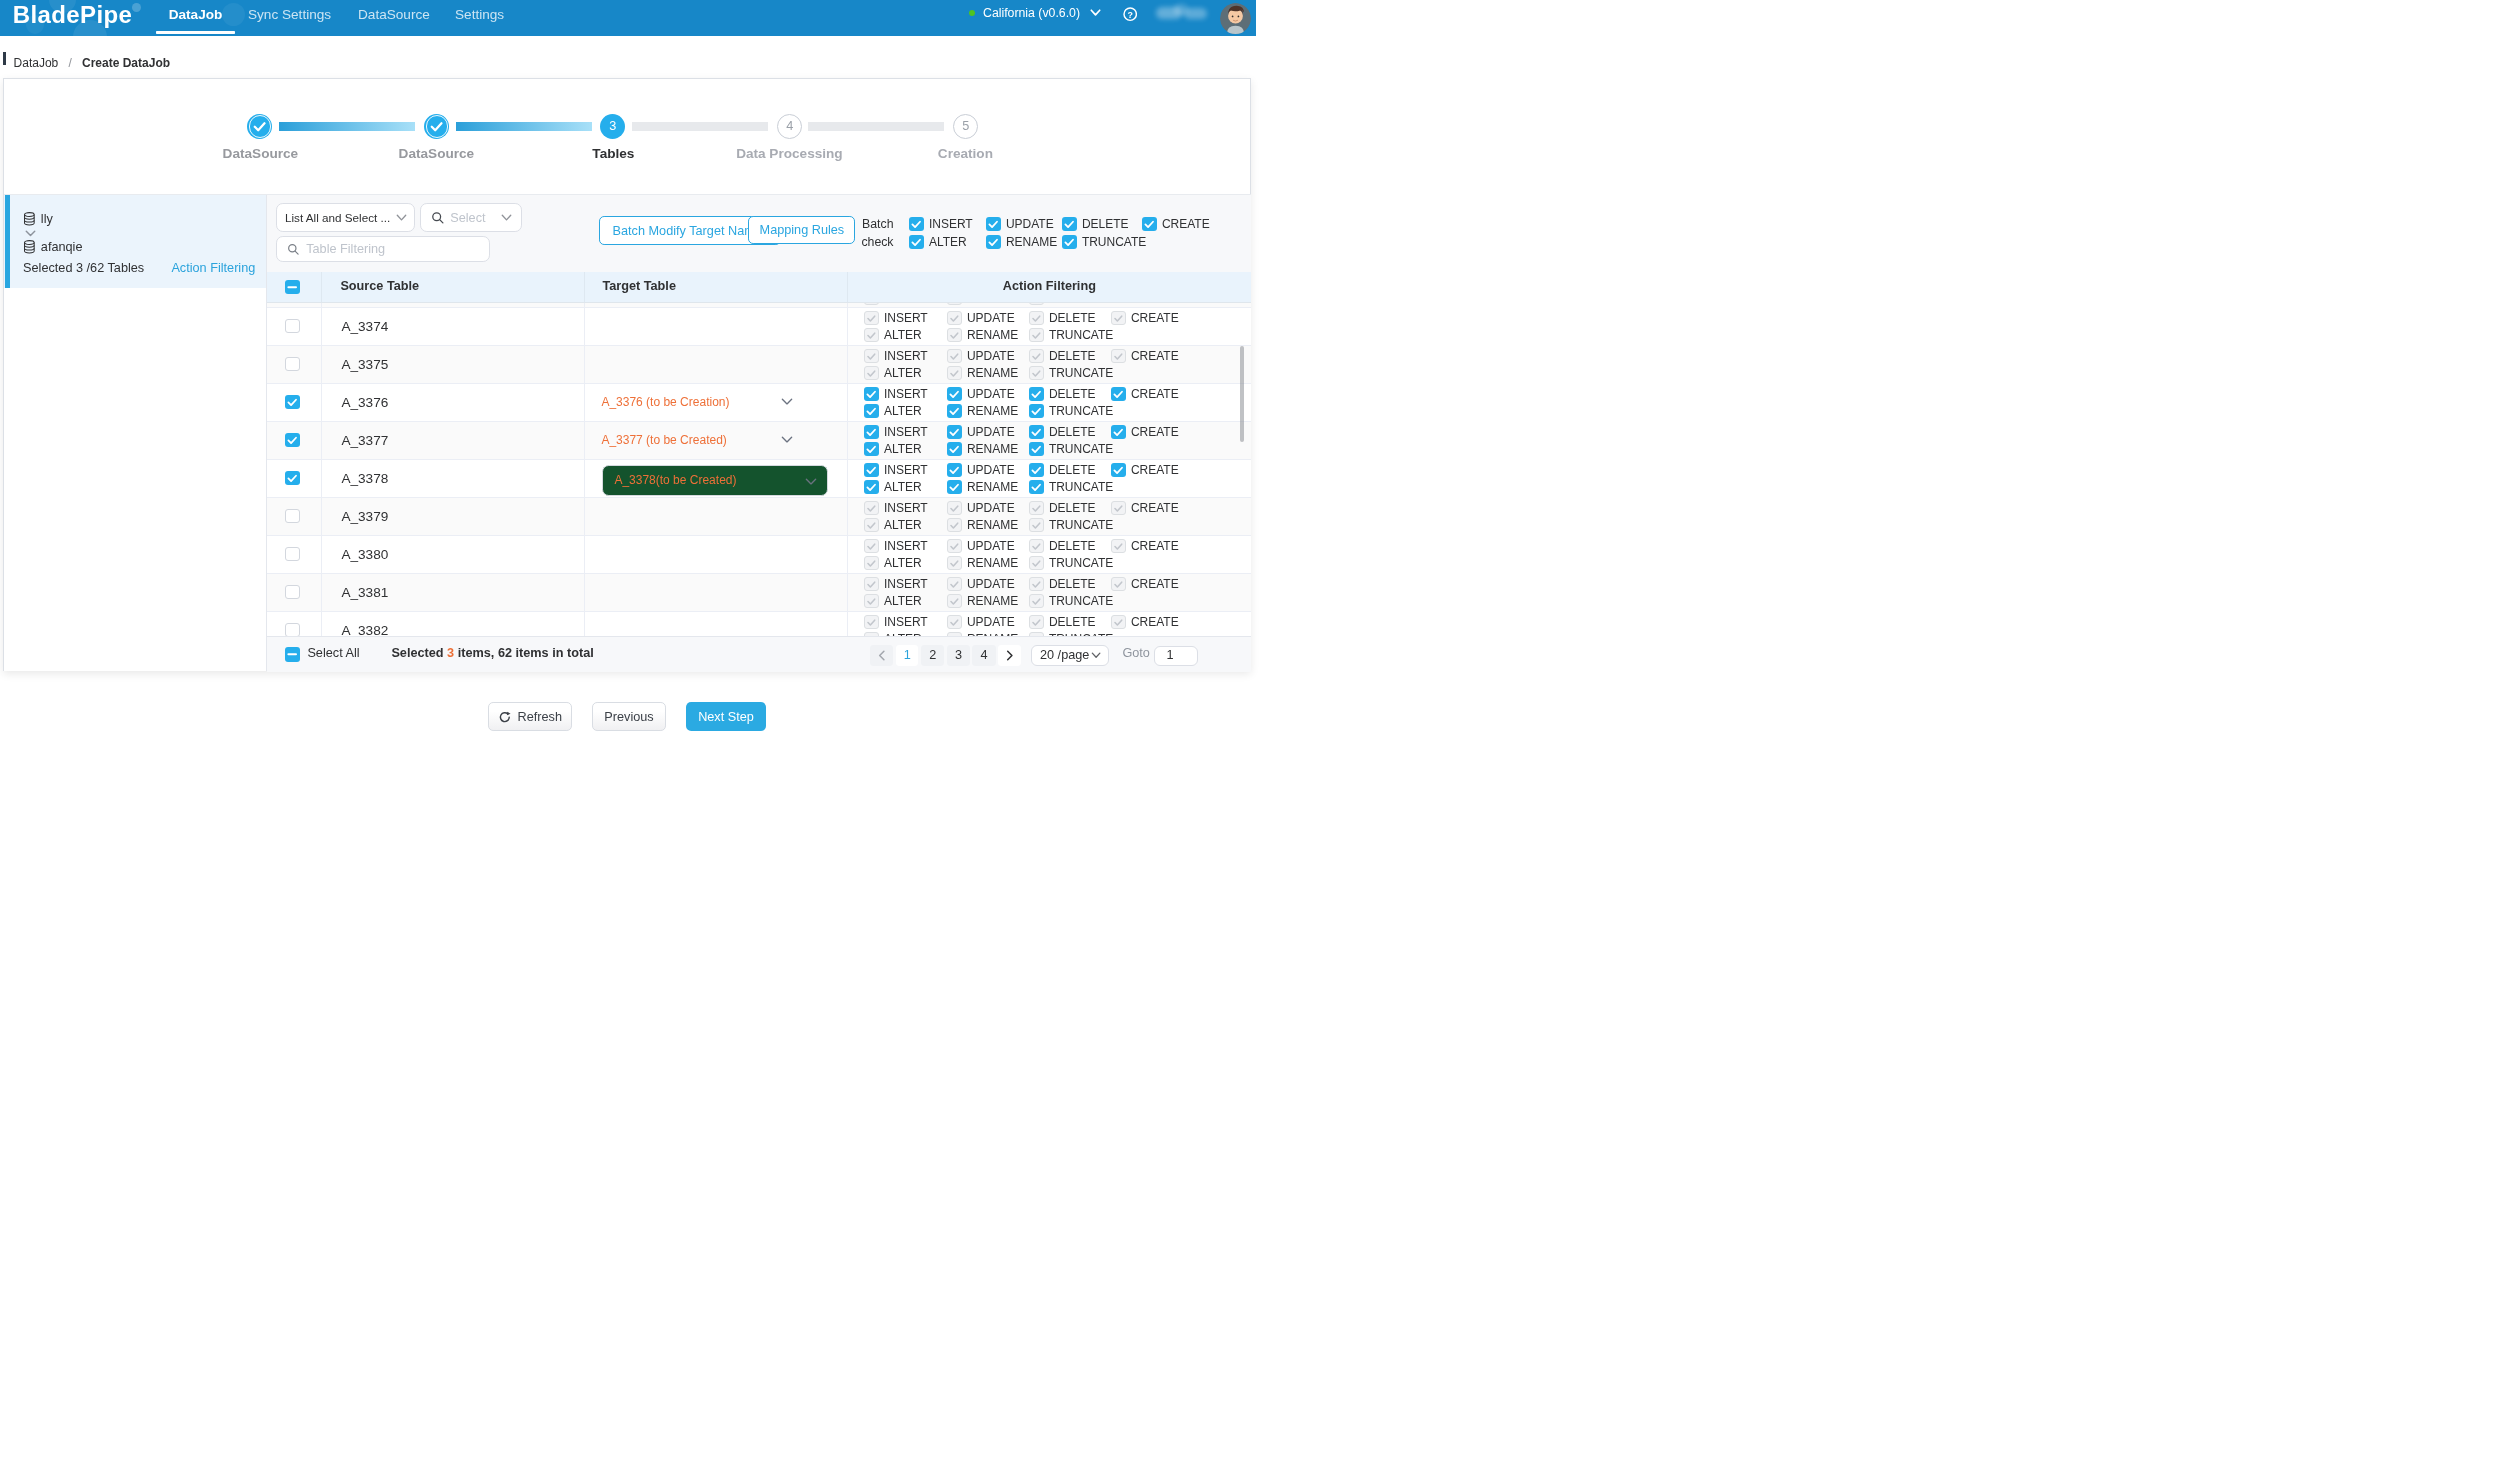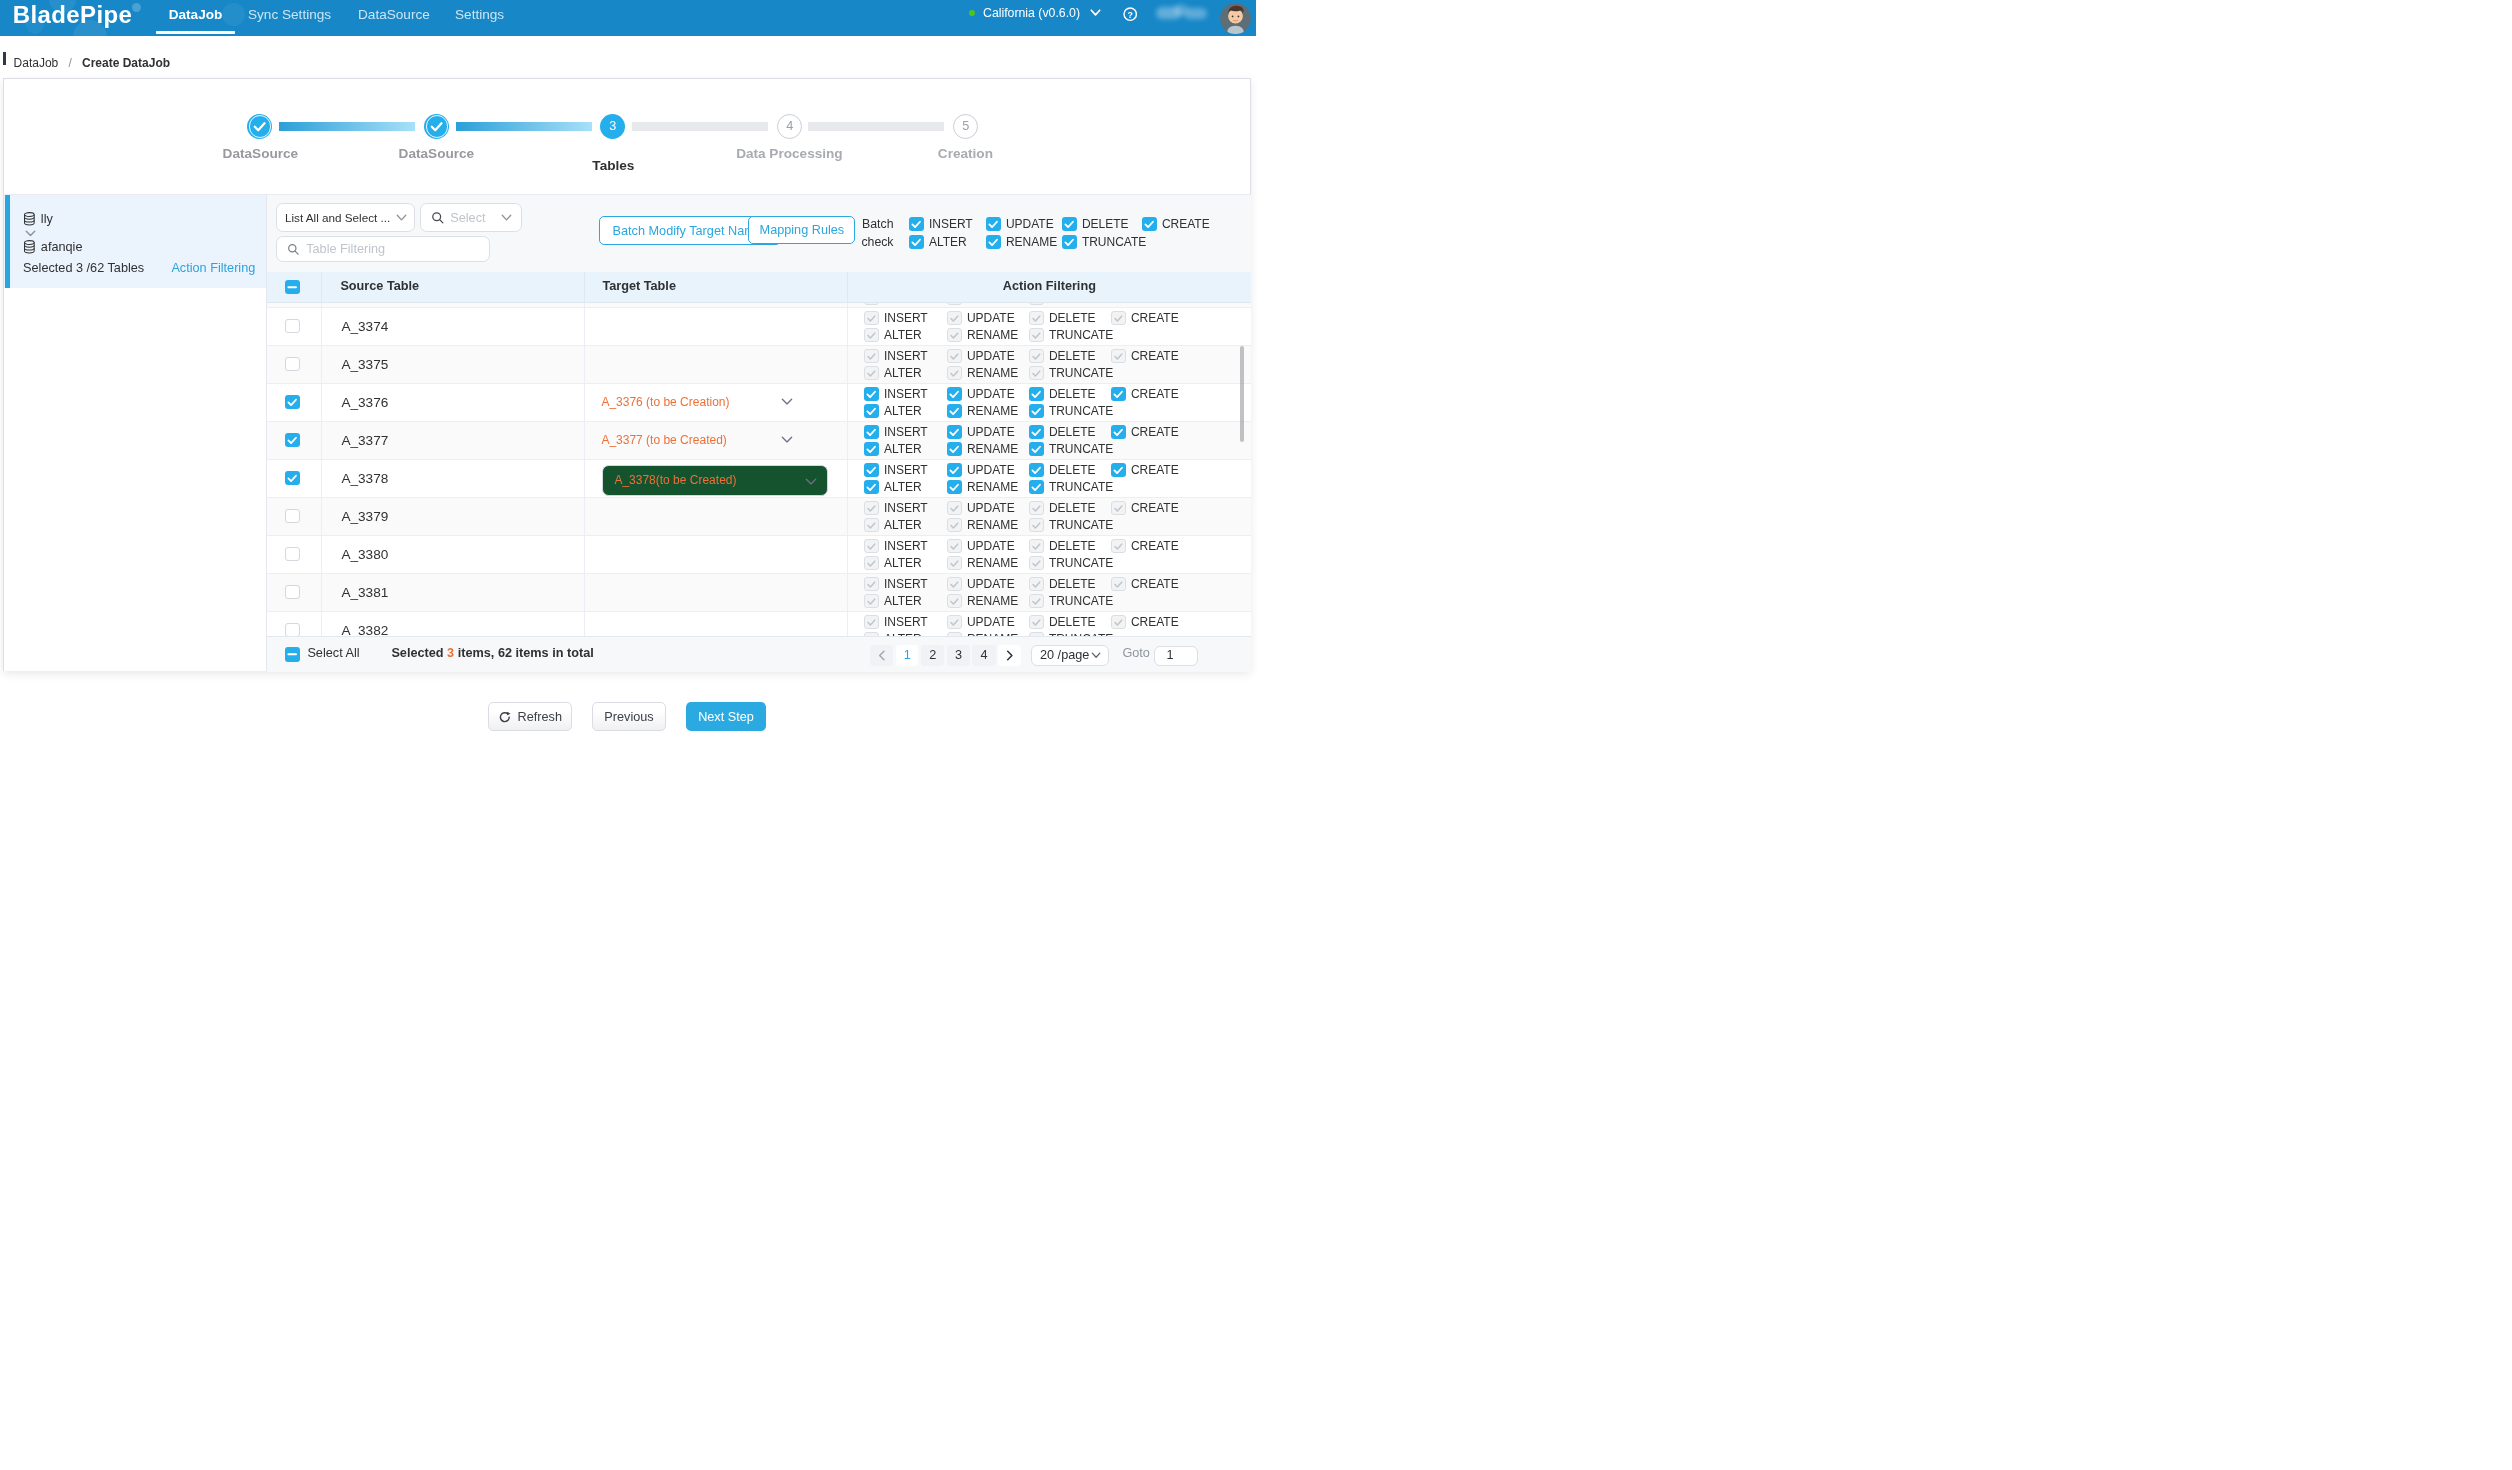--- a/index.html
+++ b/index.html
@@ -34,21 +34,21 @@
   text-align:center; line-height:25px; font-size:12.7px; }
 .stepcircle.done { background:#25aeec; }
 .stepcircle.done:after { content:""; position:absolute; left:1.3px; top:1.3px; right:1.3px; bottom:1.3px;
   border:1px solid rgba(255,255,255,0.9); border-radius:50%; }
 .stepcircle.cur { background:#25aeec; color:#fff; }
 .stepcircle.todo { background:#fff; border:0.8px solid #c9ced6; color:#9aa0a8; line-height:23px; }
 .stepbar { position:absolute; top:43px; height:9px; }
 .stepbar.done { background:linear-gradient(90deg,#2b9fd9,#a8e0f8); }
 .stepbar.todo { background:#e7e9ec; }
 .steplabel { position:absolute; top:67px; width:170px; text-align:center; font-size:13.6px; font-weight:600; color:#97999e; }
-.steplabel.cur { color:#303133; font-weight:bold;margin-top:12px; }
+.steplabel.cur { color:#303133; font-weight:bold; }
 .steplabel.todo { color:#a8abb2; }
 
 
 .content { position:absolute; left:0; top:115px; width:1247px; height:477px; border-top:0.8px solid #e8ebef; display:flex; }
 .leftpanel { width:263px; border-right:0.8px solid #e4e7ed; position:relative; background:#fff; }
 .hl { position:absolute; left:0; top:0; width:100%; height:93px; background:#ebf4fc; }
 .hl .accent { position:absolute; left:0.8px; top:0; width:4.7px; height:100%; background:#29a6e0; }
 .hlrow { position:absolute; left:18.7px; font-size:12.7px; color:#303133; display:flex; align-items:center; gap:5.1px; }
 .aflink { position:absolute; font-size:12.7px; color:#2ba3dc; }
 .rightpanel { flex:1; position:relative; background:#f7f8fa; }

